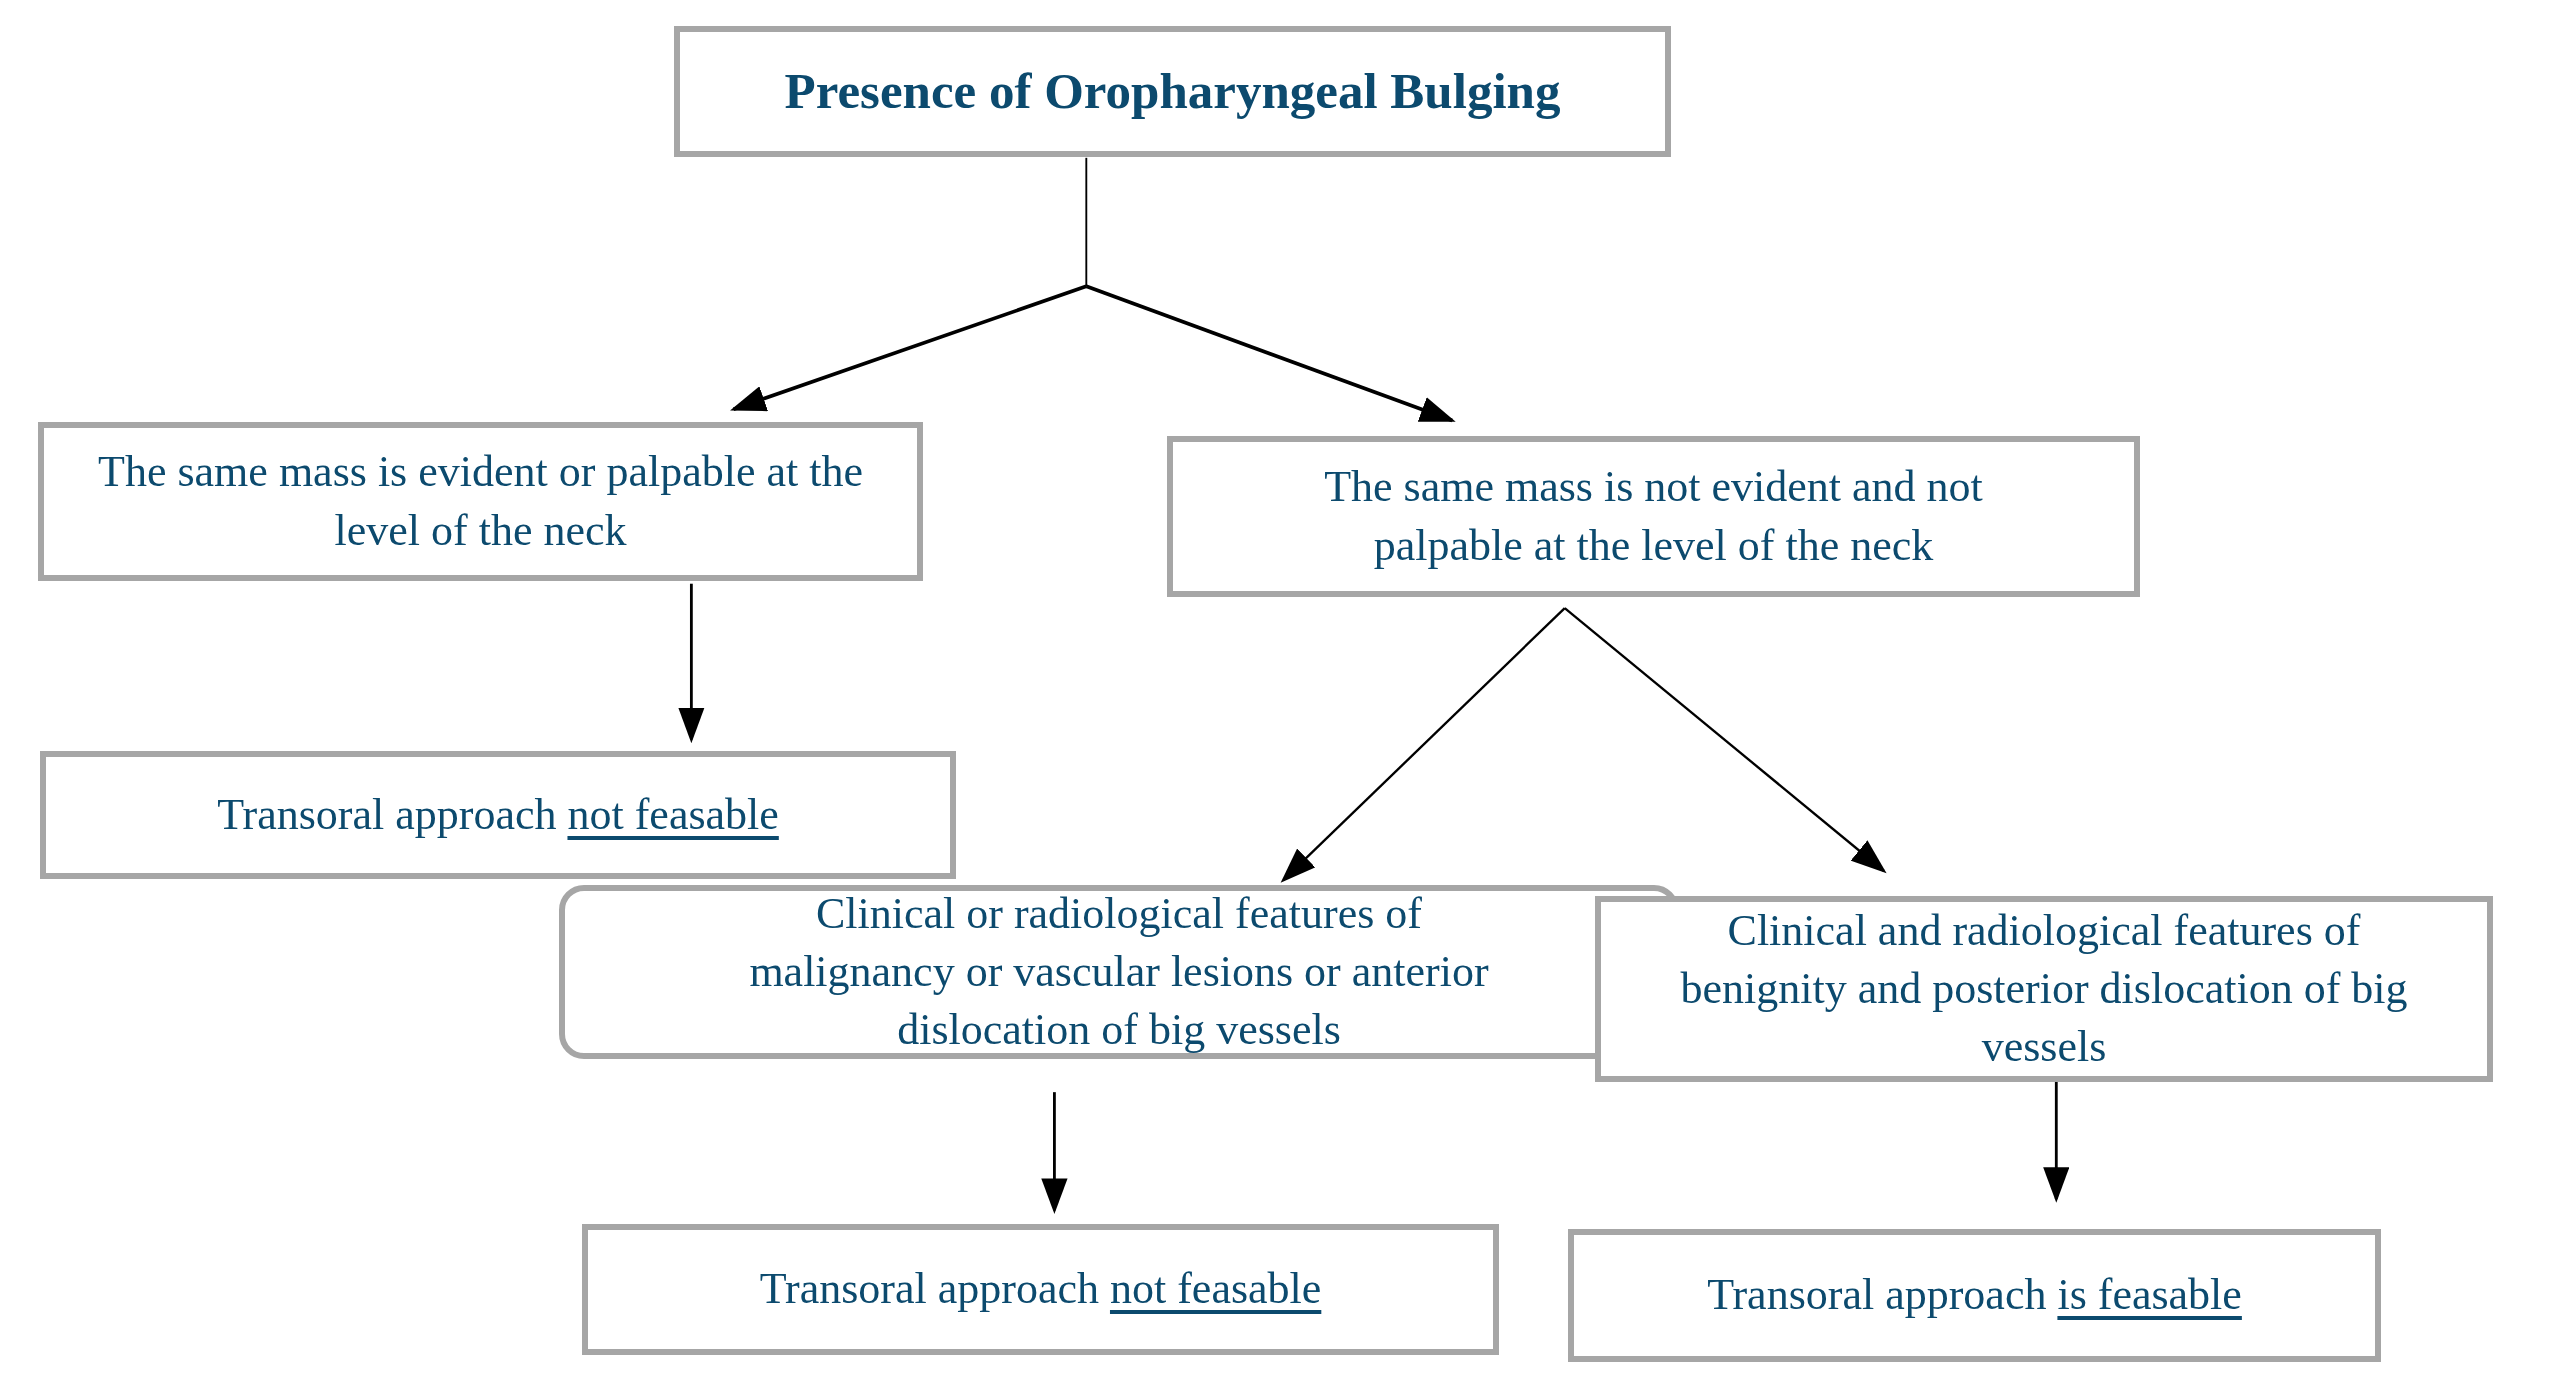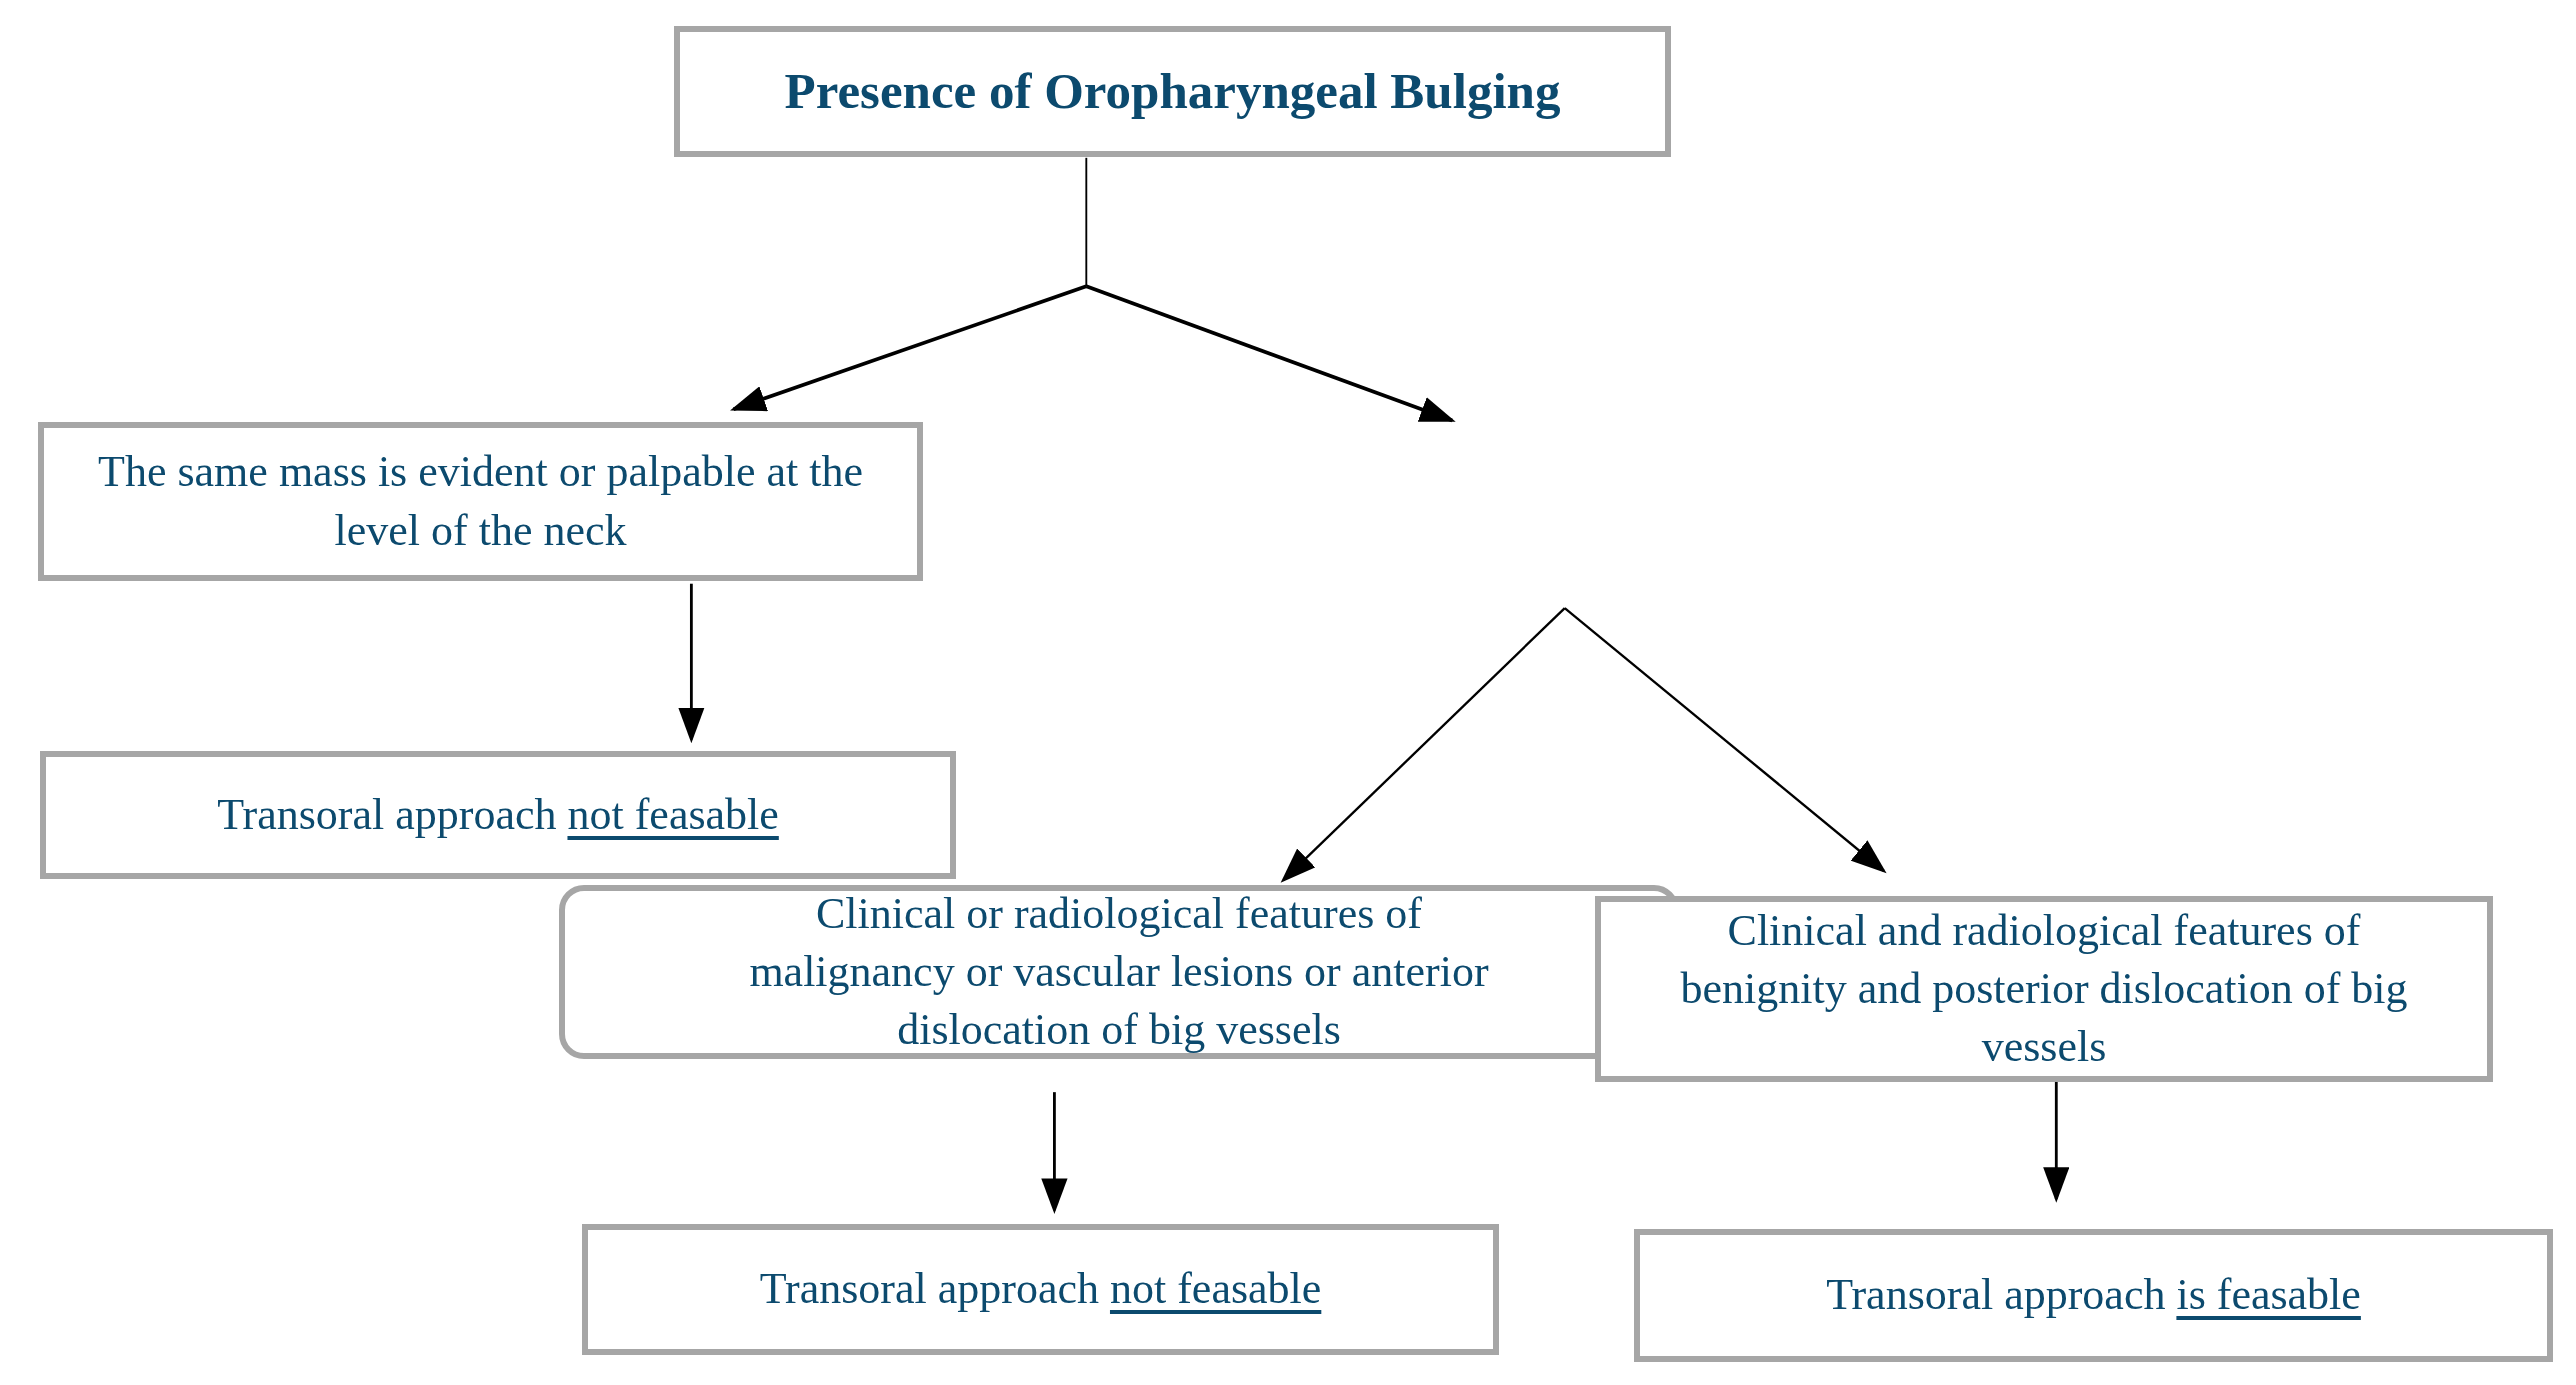--- a/index.html
+++ b/index.html
@@ -65,20 +65,24 @@
 
   <div class="node title" style="left:674px; top:26px; width:997px; height:131px;">
     <span>Presence of Oropharyngeal Bulging</span>
   </div>
 
   <div class="node" style="left:38px; top:422px; width:885px; height:159px;">
     <span>The same mass is evident or palpable at the
 level of the neck</span>
   </div>
 
+  <div class="node" style="left:1167px; top:436px; width:973px; height:161px;">
+    <span>The same mass is  not evident and not
+palpable at the level of the neck</span>
+  </div>
 
   <div class="node" style="left:40px; top:751px; width:916px; height:128px;">
     <span><span>Transoral approach </span><span class="u">not feasable</span></span>
   </div>
 
   <div class="node" style="left:559px; top:885px; width:1120px; height:174px;border-radius:25px;">
     <span>Clinical or radiological features of
 malignancy or vascular lesions or anterior
 dislocation of big vessels</span>
   </div>
@@ -86,18 +90,18 @@
   <div class="node" style="left:1595px; top:896px; width:898px; height:186px;">
     <span>Clinical and radiological features of
 benignity and posterior dislocation of big
 vessels</span>
   </div>
 
   <div class="node" style="left:582px; top:1224px; width:917px; height:131px;">
     <span><span>Transoral approach </span><span class="u">not feasable</span></span>
   </div>
 
-  <div class="node" style="left:1634px; top:1229px; width:919px; height:133px;">
+  <div class="node" style="left:1568px; top:1229px; width:813px; height:133px;">
     <span><span>Transoral approach </span><span class="u">is feasable</span></span>
   </div>
 
 </div>
 
 
 </body></html>

